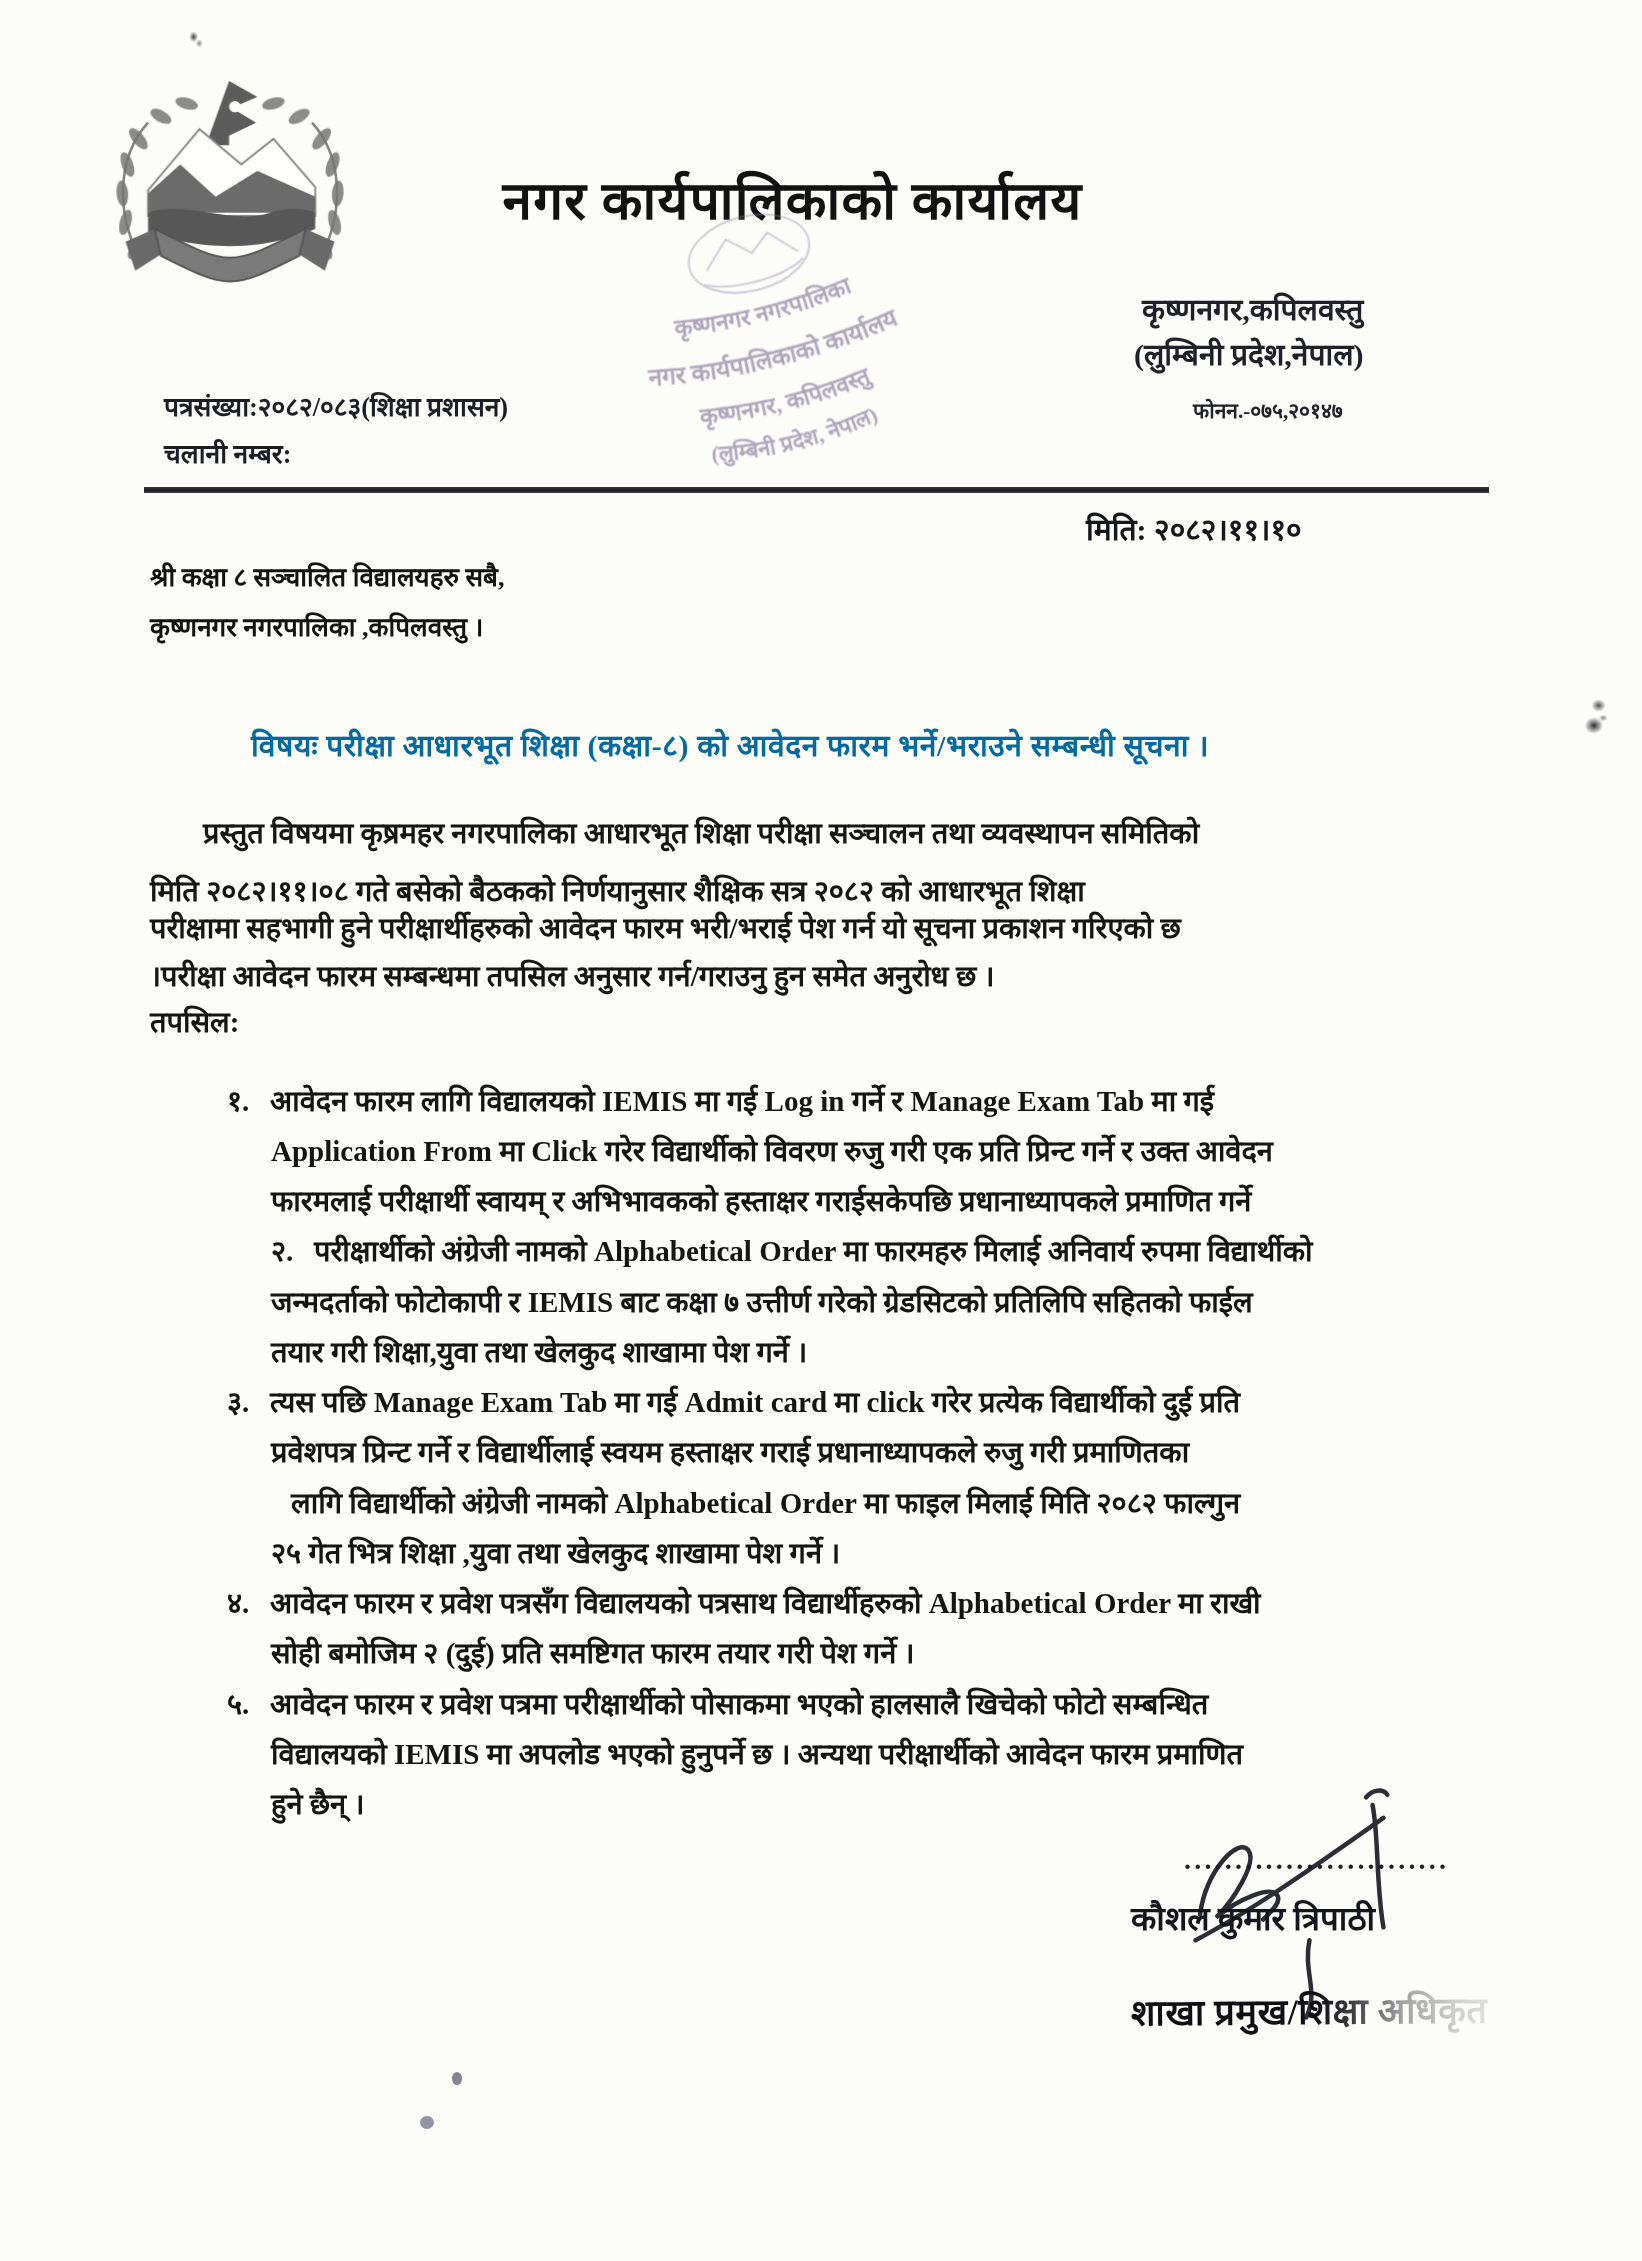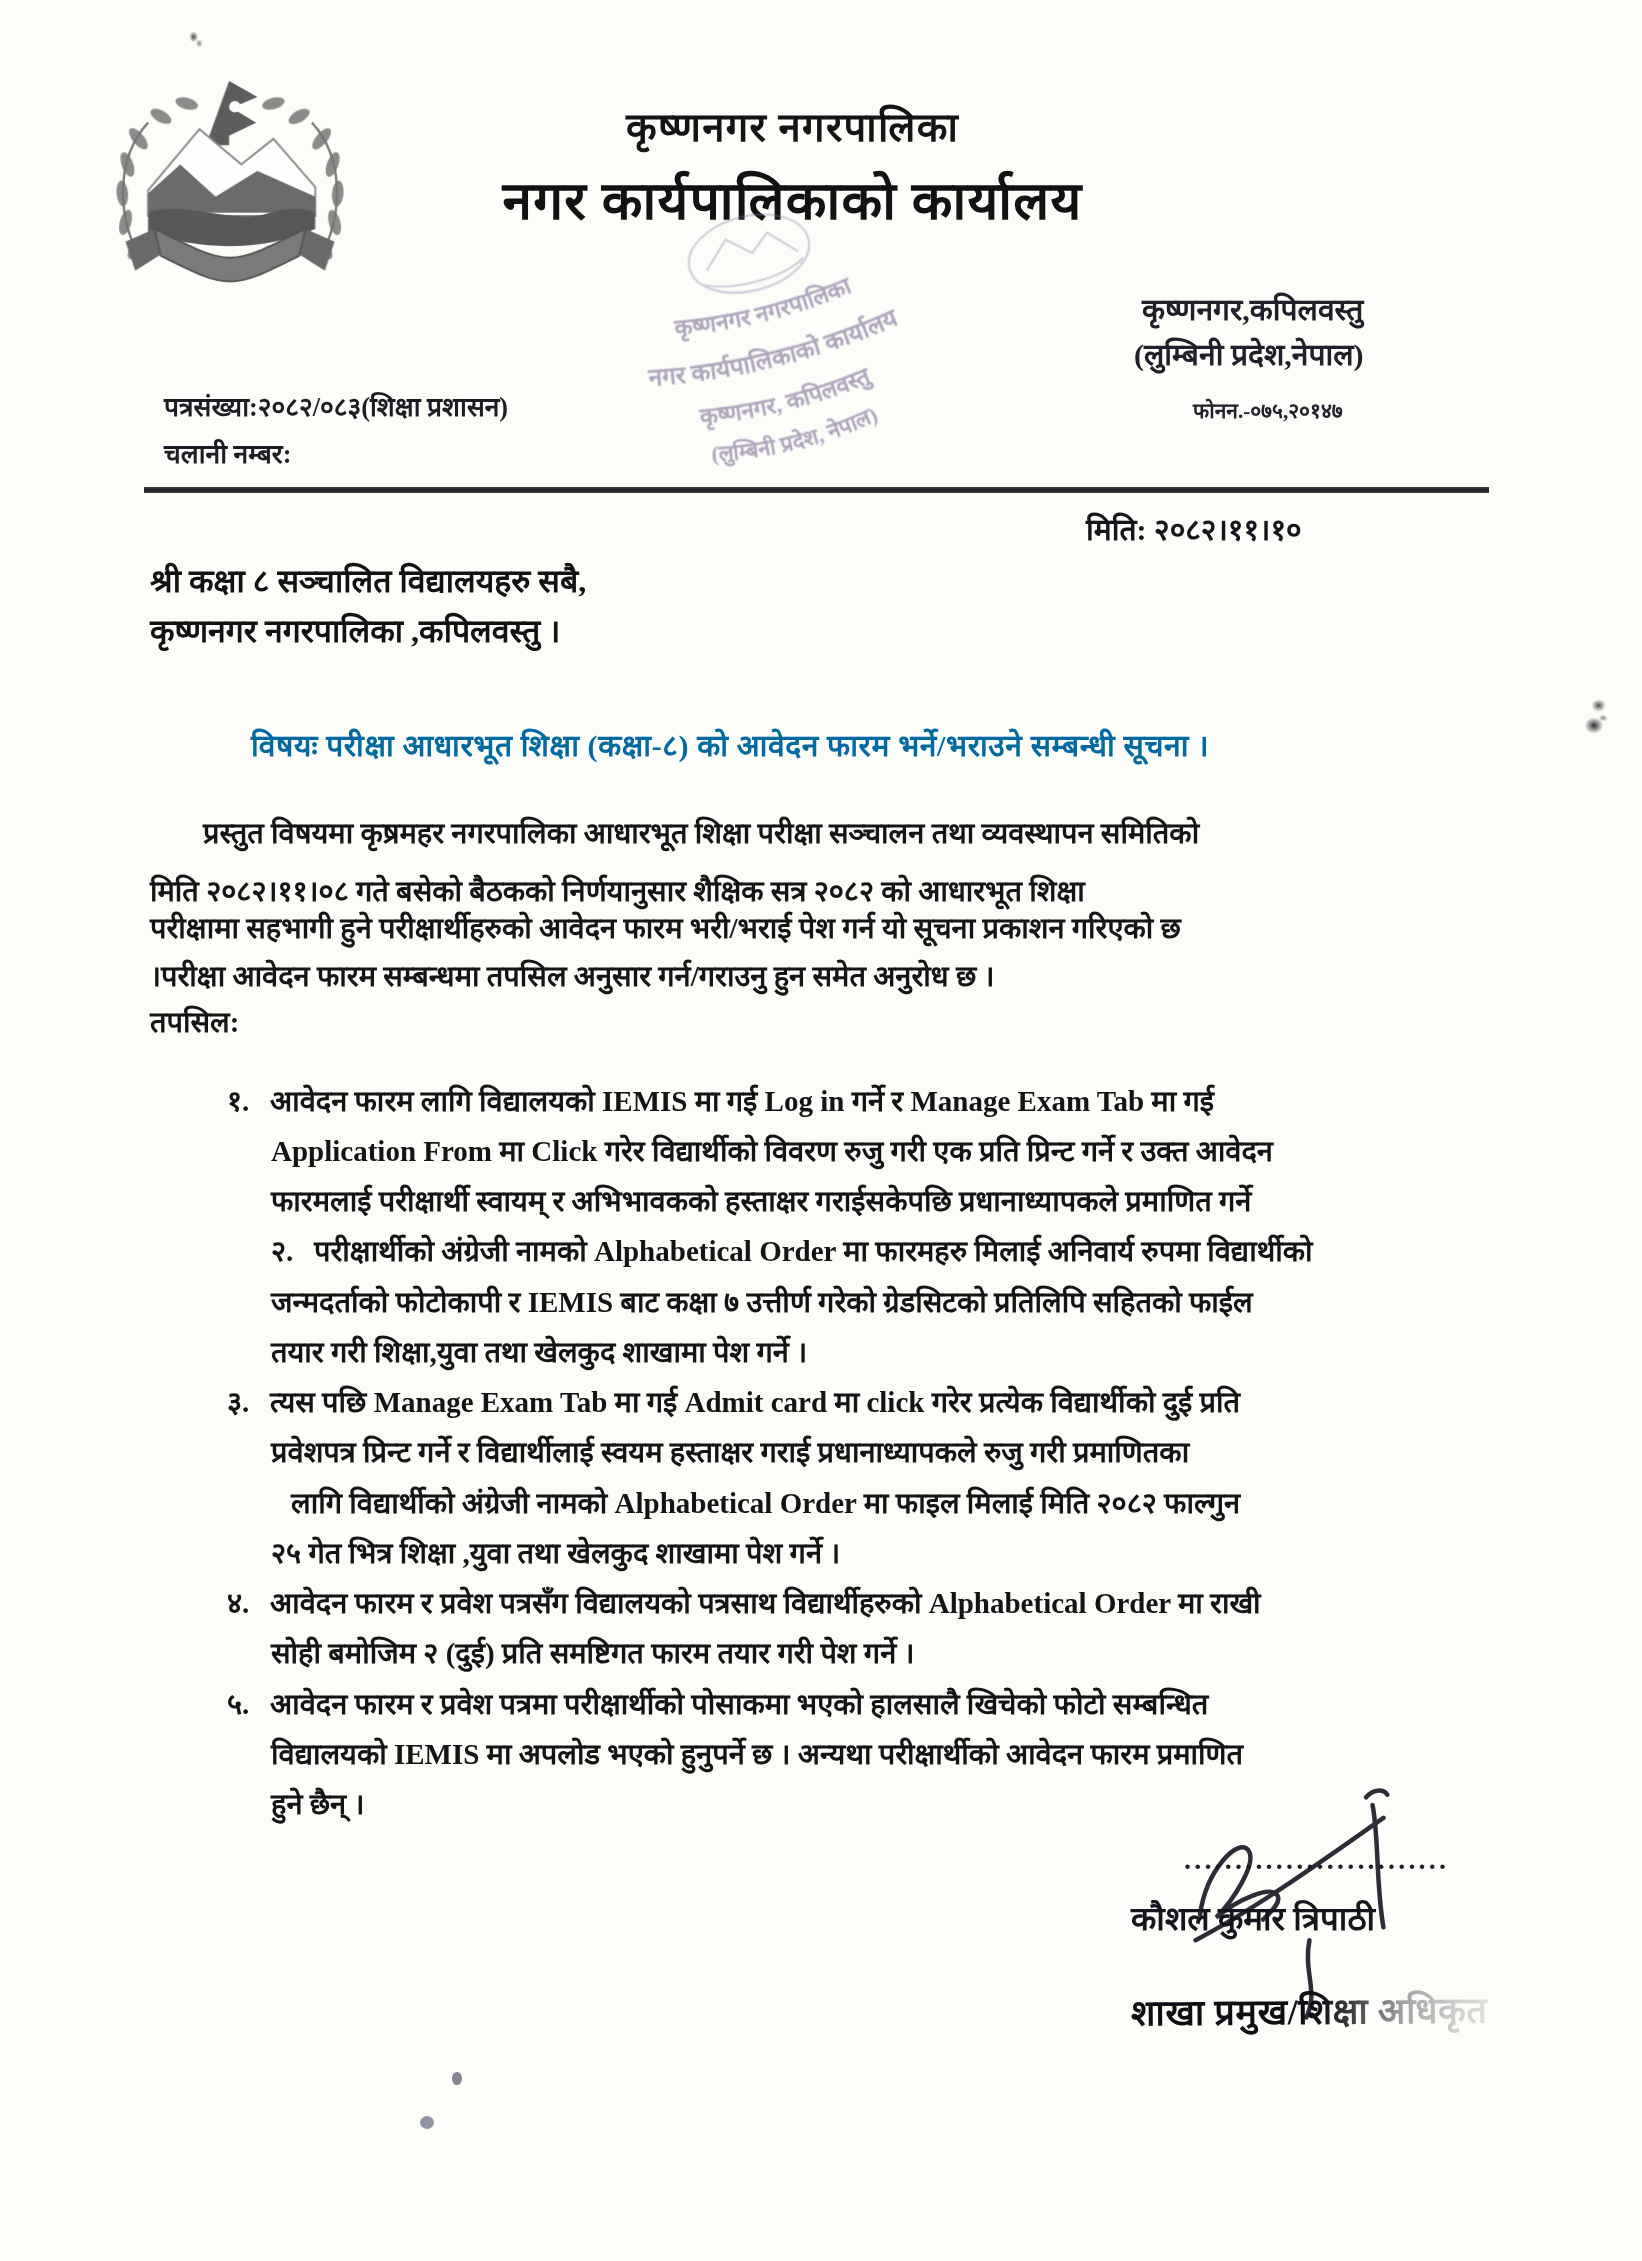--- a/index.html
+++ b/index.html
@@ -13,21 +13,21 @@
   }
   .abs{position:absolute;}
   .dev{font-family:"Liberation Serif","DejaVu Serif",serif;}
   .centerband{left:29px;width:1527px;text-align:center;}
   .h1{font-size:40px;font-weight:700;letter-spacing:1.3px;color:#141414;}
   .h2{font-size:53px;font-weight:700;letter-spacing:1.3px;color:#121212;}
   .addr{font-size:30px;font-weight:700;color:#20202a;line-height:41px;}
   .small{font-size:21px;font-weight:700;color:#22222c;}
   .meta{font-size:26.4px;font-weight:600;color:#1d1d26;}
   .dateline{font-size:30px;font-weight:700;color:#15151c;}
-  .addressee{font-size:32px;font-weight:700;color:#121212;}
+  .addressee{font-size:26px;font-weight:700;color:#121212;}
   .subject{font-size:30px;font-weight:700;color:#0369a1;letter-spacing:0.6px;}
   .bodyline{font-size:29px;font-weight:600;color:#151515;white-space:nowrap;}
   .line{position:absolute;white-space:nowrap;}
   .list-line{left:227px;font-size:29px;font-weight:600;color:#141414;}
   .cont{left:271px;font-size:29px;font-weight:600;color:#141414;}
   .num{display:inline-block;min-width:43px;}
   .rule{position:absolute;left:144px;top:487px;width:1345px;height:5.8px;
         background:linear-gradient(180deg,#3a3a3e,#1c1c22 55%,#44444a);}
   .dots{font-size:28px;letter-spacing:3.2px;font-weight:700;color:#202028;}
   .signame{font-size:33px;font-weight:700;color:#15151d;}
@@ -95,21 +95,20 @@
 
     <g>
       <path d="M35,270 L80,250 L90,290 L50,315 Z" fill="#6a6a6a"></path>
       <path d="M360,270 L315,250 L305,290 L345,315 Z" fill="#6a6a6a"></path>
       <path d="M80,250 C200,310 195,310 315,250 L305,292 C200,345 195,345 90,292 Z" fill="#7a7a7a" stroke="#565656" stroke-width="3"></path>
     </g>
   </svg>
 
   <div class="corner-mark"></div>
 
-  <div class="abs centerband h1 dev" style="top:98px;">कृष्णनगर  नगरपालिका</div>
   <div class="abs centerband h2 dev" style="top:162px;">नगर  कार्यपालिकाको  कार्यालय</div>
 
   <svg class="abs stampsvg" style="left:596px;top:209px;" width="348" height="271" viewBox="0 0 540 420">
     <defs>
       <path id="arc1" d="M70,150 Q270,195 470,150"></path>
       <path id="arc2" d="M35,220 Q270,270 505,220"></path>
       <path id="arc3" d="M70,292 Q270,338 470,292"></path>
       <path id="arc4" d="M100,356 Q270,398 440,356"></path>
       <filter id="blr">
           <feGaussianBlur stdDeviation="1.1"></feGaussianBlur>

